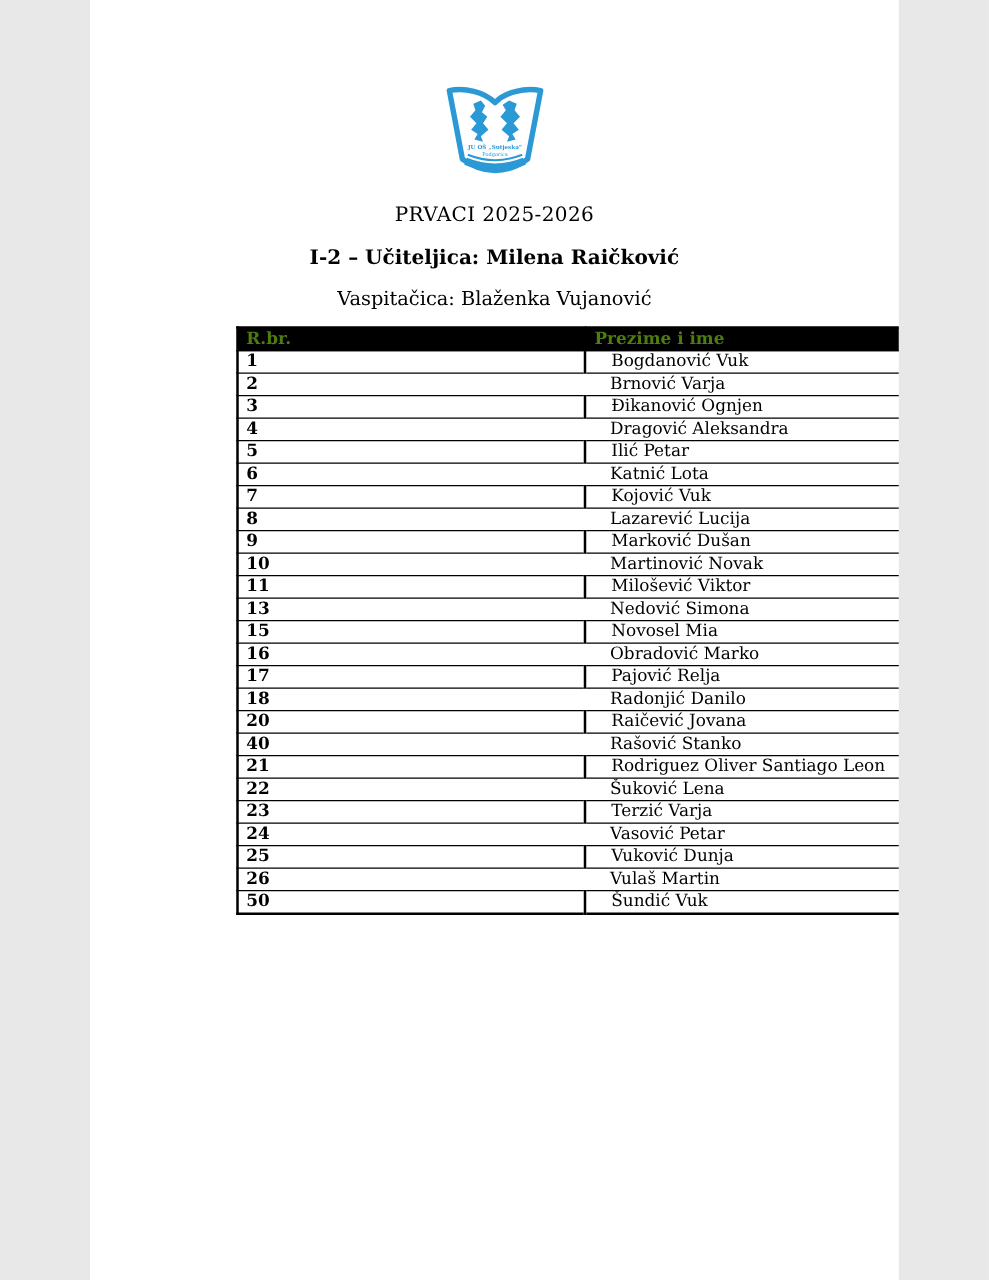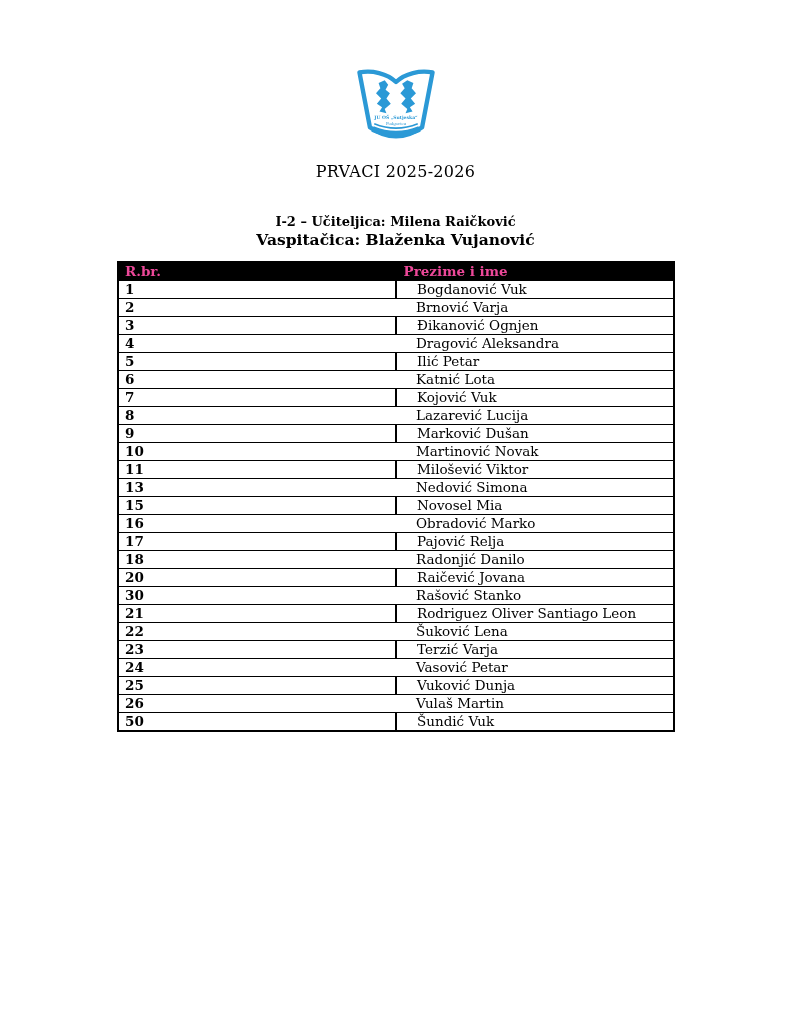--- a/index.html
+++ b/index.html
@@ -1,19 +1,19 @@
 <!DOCTYPE html>
 <html><head>
 <meta charset="utf-8">
 <style>
   * { margin:0; padding:0; box-sizing:border-box; }
   html,body { background:#e8e8e8; }
   .page {
     position:relative;
-    width:791px; height:1024px;
+    width:647px; height:1024px;
     margin:0 auto;
     background:#ffffff;
     font-family:"DejaVu Serif", serif;
     color:#000;
     overflow:hidden;
   }
   .logo-wrap {
     position:absolute;
     top:69px; left:0; width:100%;
     display:flex; justify-content:center;
@@ -23,43 +23,42 @@
     top:162px; left:0; width:100%;
     text-align:center;
     font-size:16px;
     font-weight:normal;
     letter-spacing:0.3px;
   }
   .doc-sub1 {
     position:absolute;
     top:196px; left:0; width:100%;
     text-align:center;
-    font-size:13px;
+    font-size:16px;
     font-weight:bold;
-    margin-top:18px;
   }
   .doc-sub2 {
     position:absolute;
     top:230px; left:0; width:100%;
     text-align:center;
     font-size:15.5px;
-    font-weight:bold;
+    font-weight:normal;
   }
   table.roster {
     position:absolute;
     top:261px; left:117px;
     width:558px;
     border-collapse:collapse;
     table-layout:fixed;
     border:2px solid #000;
     font-size:13.5px;
   }
   table.roster th {
     background:#000;
-    color:#ec4899;
+    color:#4d7c0f;
     font-weight:bold;
     text-align:left;
     height:18px;
     padding:0 0 1px 6px;
     border:1px solid #000;
   }
   table.roster th.col-name { padding-left:7px; }
   table.roster td {
     height:16.6px;
     padding:0 0 1px 6px;
@@ -171,21 +170,21 @@
         </tr>
         <tr>
           <td class="col-num">18</td>
           <td class="col-name">Radonjić Danilo</td>
         </tr>
         <tr>
           <td class="col-num">20</td>
           <td class="col-name">Raičević Jovana</td>
         </tr>
         <tr>
-          <td class="col-num">30</td>
+          <td class="col-num">40</td>
           <td class="col-name">Rašović Stanko</td>
         </tr>
         <tr>
           <td class="col-num">21</td>
           <td class="col-name">Rodriguez Oliver Santiago Leon</td>
         </tr>
         <tr>
           <td class="col-num">22</td>
           <td class="col-name">Šuković Lena</td>
         </tr>

